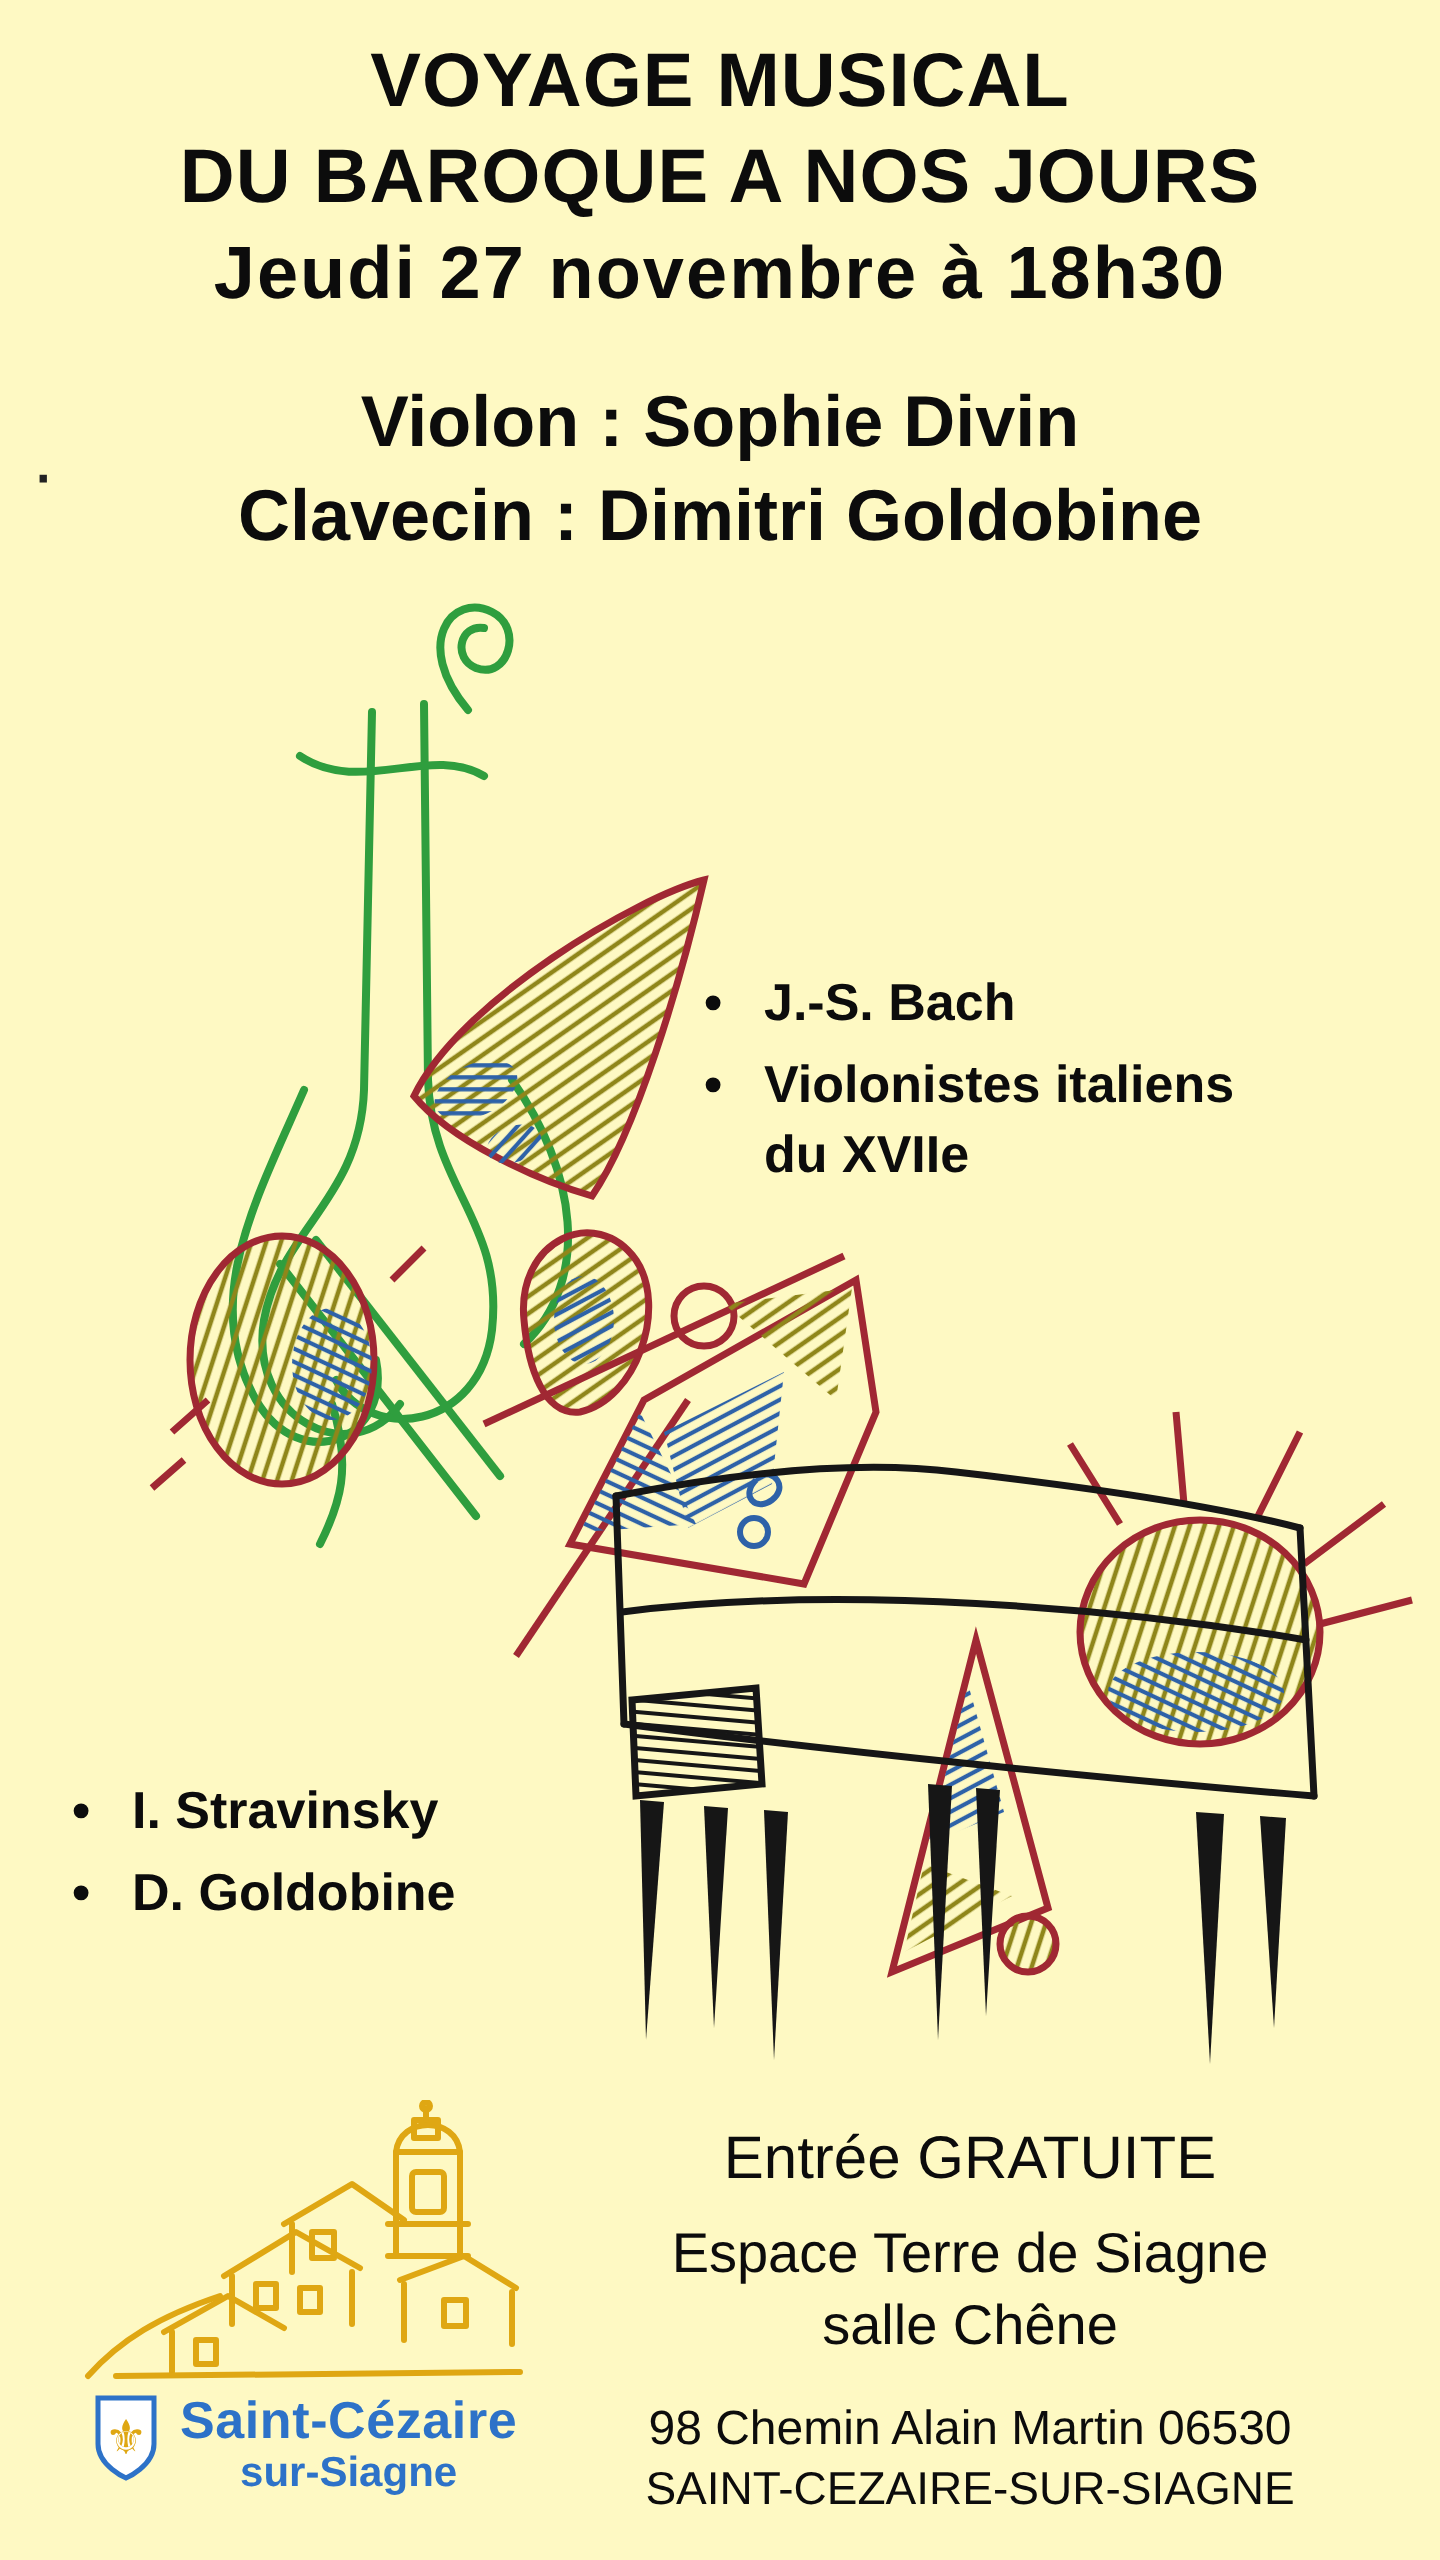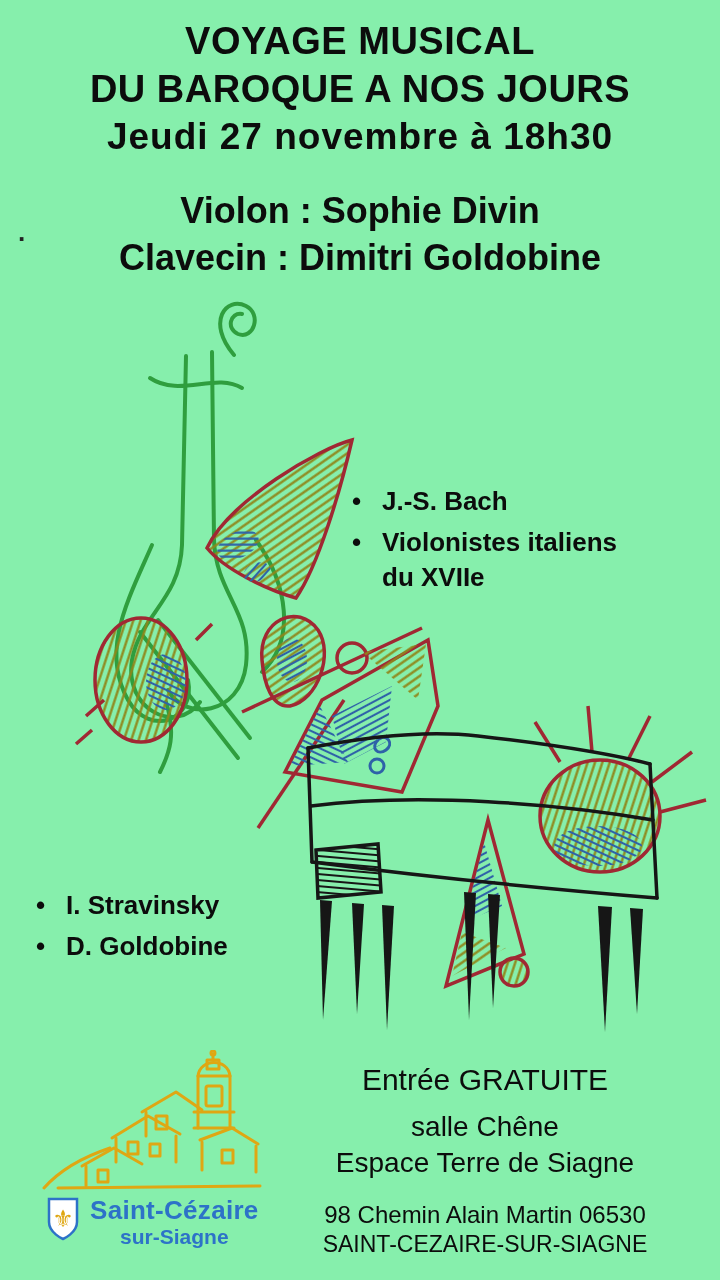--- a/index.html
+++ b/index.html
@@ -1,18 +1,18 @@
 <!DOCTYPE html>
 <html><head>
 <meta charset="utf-8">
 <style>
   * { margin:0; padding:0; box-sizing:border-box; }
   html,body { background:#ffffff; }
   body { width:720px; height:1280px; font-family:"Liberation Sans","DejaVu Sans",sans-serif; }
-  .poster { position:relative; width:720px; height:1280px; background:#86efac; overflow:hidden; color:#0d0d0d; }
+  .poster { position:relative; width:720px; height:1280px; background:#fef9c3; overflow:hidden; color:#0d0d0d; }
   .artwork { position:absolute; left:0; top:0; width:720px; height:1280px; }
 
   .titles { position:absolute; top:18px; left:0; width:720px; text-align:center; font-weight:bold; color:#0c0c0c; }
   .title-main { font-size:38px; line-height:1.26; letter-spacing:0.5px; }
   .title-date { font-size:37px; line-height:1.26; letter-spacing:1px; }
   .performers { margin-top:28px; font-size:36px; line-height:1.3; }
 
   .stray { position:absolute; left:18px; top:224px; font-size:26px; font-weight:bold; color:#222; }
 
   .program { position:absolute; font-weight:bold; font-size:26px; color:#0c0c0c; }
@@ -149,22 +149,22 @@
       <span>I. Stravinsky</span>
     </div>
     <div class="program-item">
       <span class="bullet">•</span>
       <span>D. Goldobine</span>
     </div>
   </div>
 
   <footer class="footer">
     <div class="footer-entry">Entrée GRATUITE</div>
+    <div class="footer-venue">Espace Terre de Siagne</div>
     <div class="footer-venue">salle Chêne</div>
-    <div class="footer-venue">Espace Terre de Siagne</div>
     <div class="footer-address">98 Chemin Alain Martin 06530</div>
     <div class="footer-city">SAINT-CEZAIRE-SUR-SIAGNE</div>
   </footer>
 
   <div class="logo">
     <svg class="village" viewBox="0 0 240 140" xmlns="http://www.w3.org/2000/svg">
       <g stroke="#dfa713" stroke-width="3" fill="none" stroke-linecap="round" stroke-linejoin="round">
 
         <path d="M168,26 C170,8 198,8 200,26"></path>
         <rect x="177" y="10" width="12" height="9"></rect>

